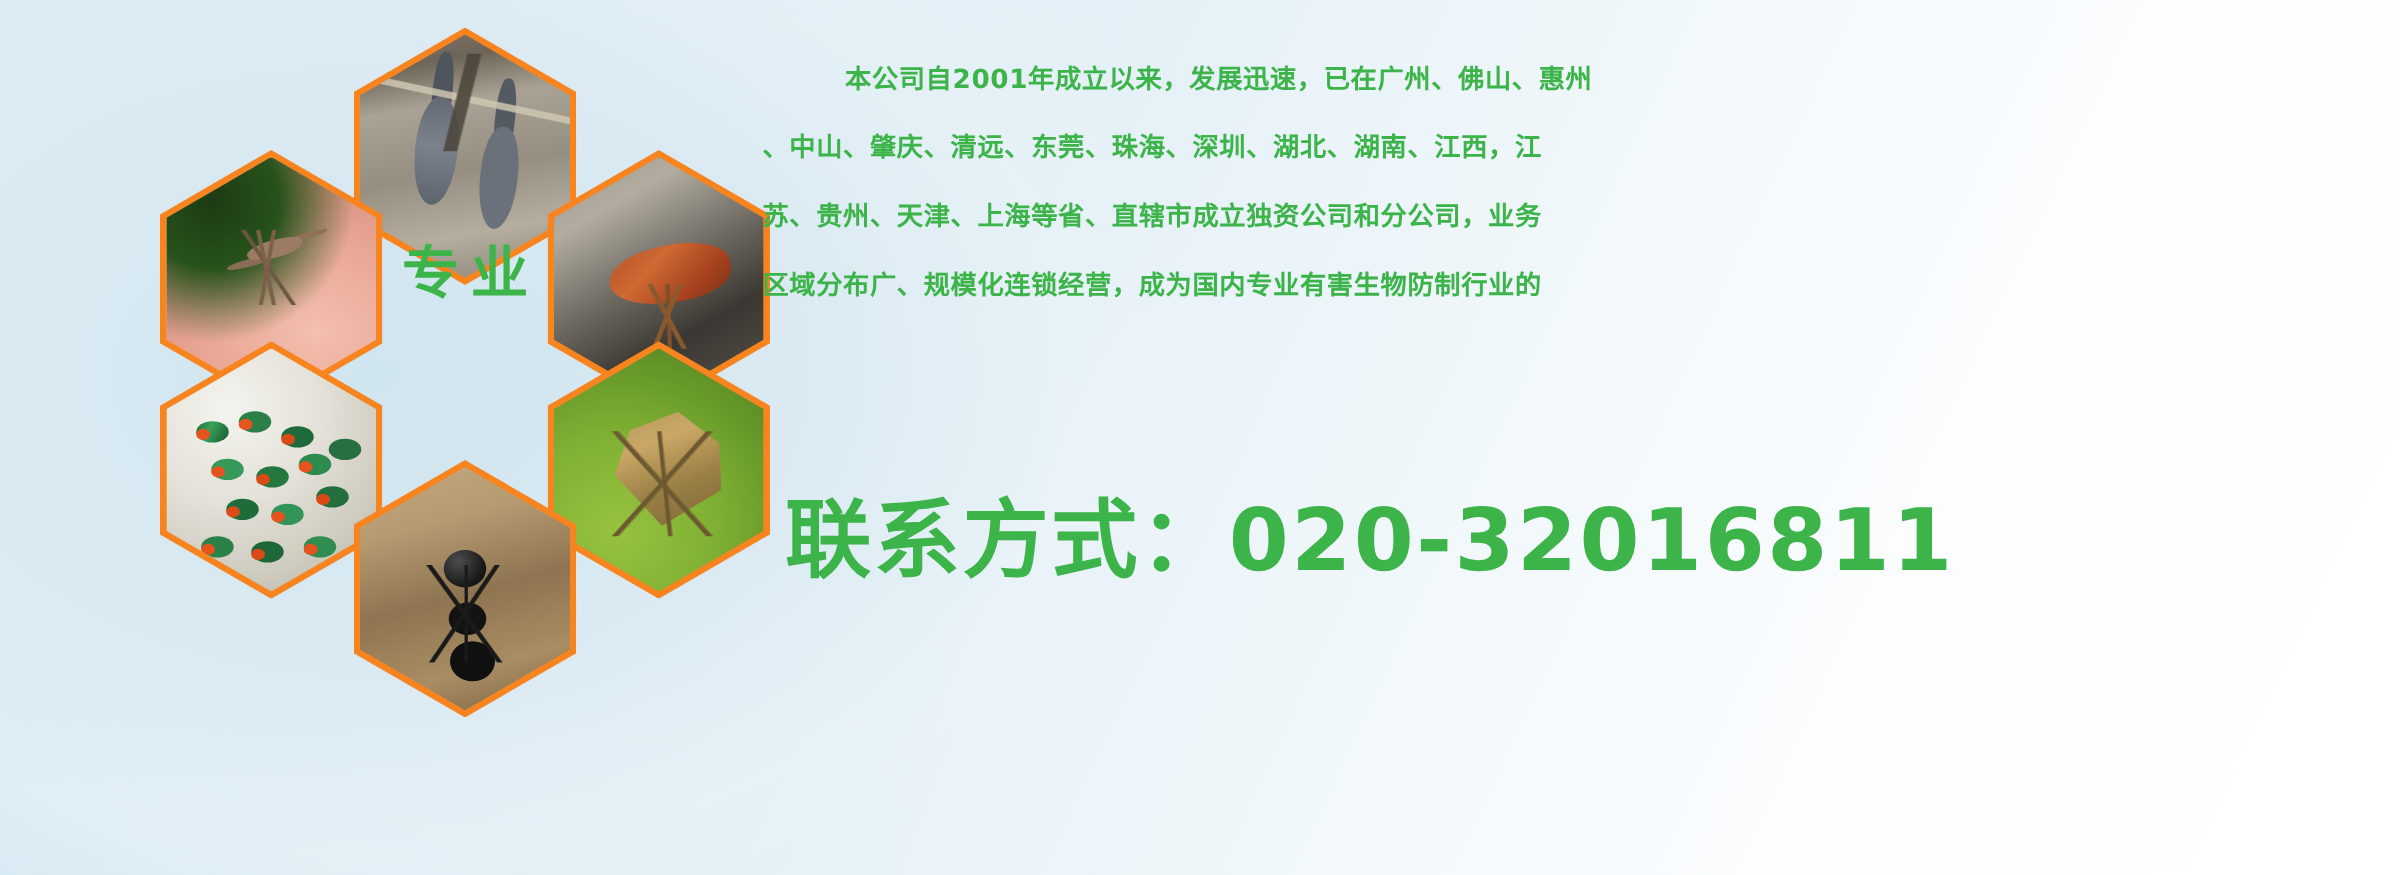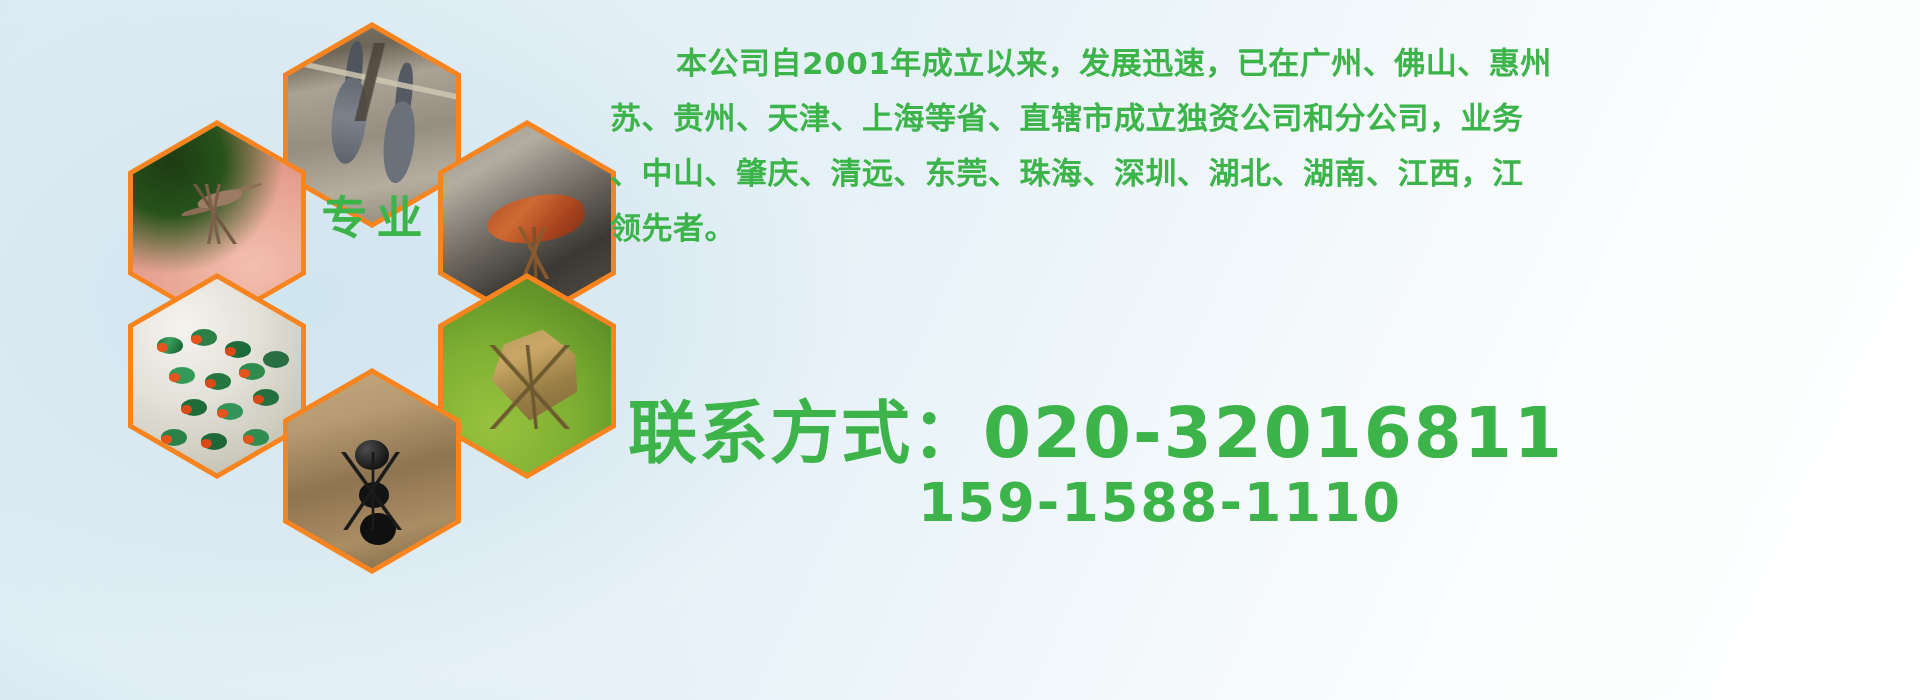--- a/index.html
+++ b/index.html
@@ -270,21 +270,21 @@
     width: 1300px;
     height: 700px;
   }
 
   #intro-paragraph {
     position: absolute;
     left: 0;
     top: 36px;
     width: 1272px;
     color: #3cb44a;
-    font-size: 31px;
+    font-size: 21px;
     font-weight: bold;
     line-height: 55px;
     letter-spacing: 0.5px;
     font-family: "DejaVu Sans", "Liberation Sans", sans-serif;
   }
   #intro-paragraph .p-line {
     white-space: nowrap;
   }
   #intro-paragraph .p-line.first {
     text-indent: 66px;
@@ -358,24 +358,23 @@
 
     <div id="hex-center-label">
       <div class="line">专业</div>
     </div>
   </div>
 
   <div id="content">
 
     <div id="intro-paragraph">
       <div class="p-line first">本公司自2001年成立以来，发展迅速，已在广州、佛山、惠州</div>
+      <div class="p-line">、中山、肇庆、清远、东莞、珠海、深圳、湖北、湖南、江西，江</div>
       <div class="p-line">苏、贵州、天津、上海等省、直辖市成立独资公司和分公司，业务</div>
-      <div class="p-line">、中山、肇庆、清远、东莞、珠海、深圳、湖北、湖南、江西，江</div>
-      <div class="p-line">领先者。</div>
+      <div class="p-line">区域分布广、规模化连锁经营，成为国内专业有害生物防制行业的</div>
     </div>
 
     <div id="contact-block">
       <div id="contact-line-1">联系方式：020-32016811</div>
-      <div id="contact-line-2">159-1588-1110</div>
     </div>
 
   </div>
 </div>
 
 </body></html>

